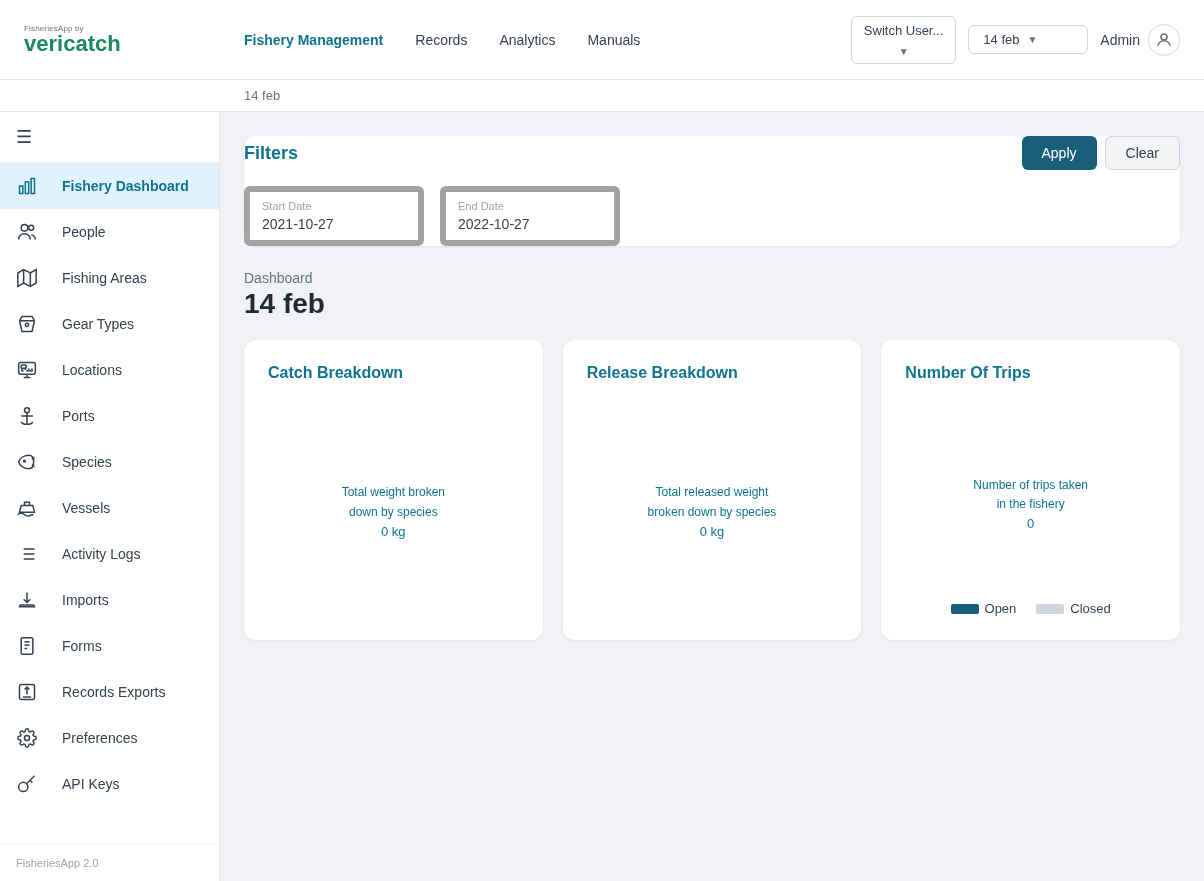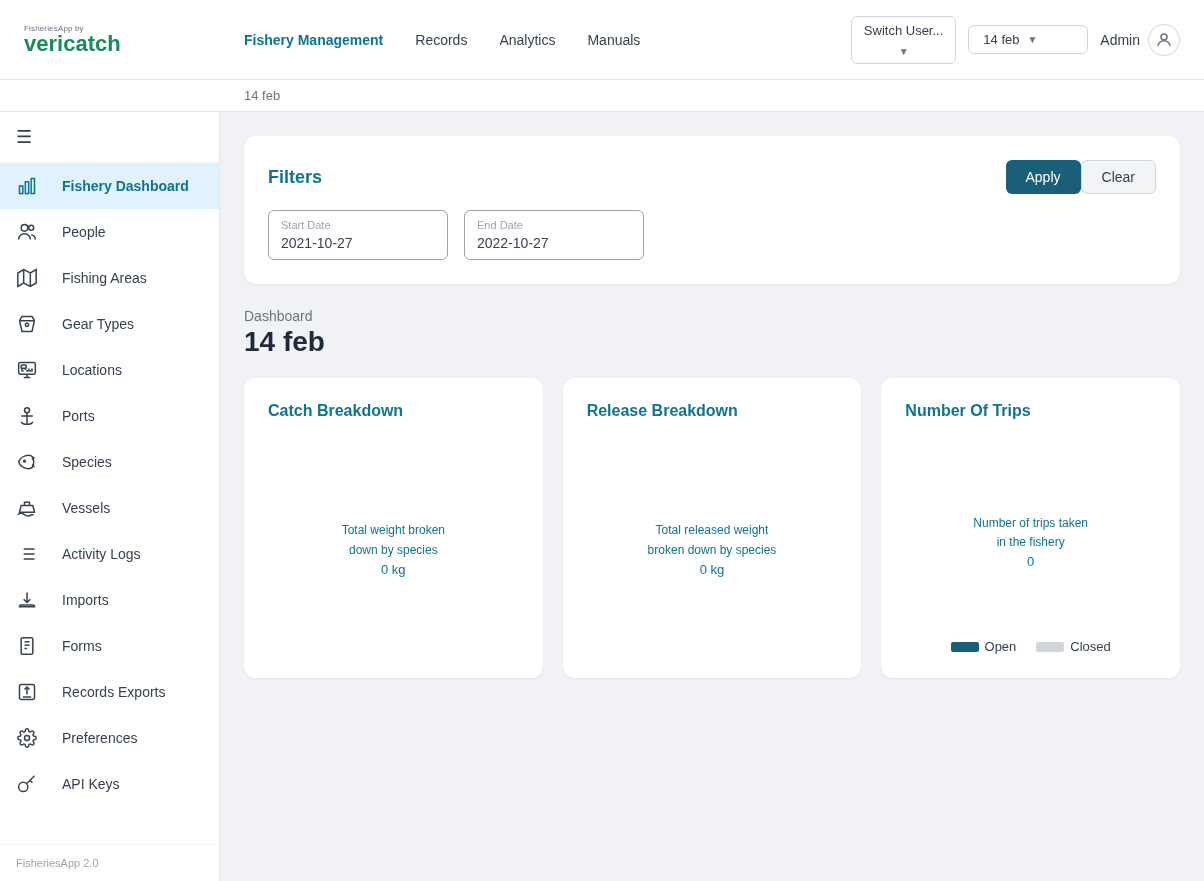--- a/index.html
+++ b/index.html
@@ -178,37 +178,37 @@
     .content {
       flex: 1;
       overflow-y: auto;
       padding: 24px;
     }
 
     
     .filters-card {
       background: #fff;
       border-radius: 12px;
-      padding: 24px;
       margin-bottom: 24px;
       box-shadow: 0 1px 3px rgba(0,0,0,0.06);
     }
     .filters-header {
       display: flex;
       align-items: center;
       justify-content: space-between;
       margin-bottom: 16px;
     }
     .filters-title {
       font-size: 18px;
       font-weight: 600;
       color: #0f7490;
     }
     .filters-actions {
       display: flex;
+      gap: 8px;
       justify-content: flex-end;
     }
     .btn-apply {
       background: #1a5f7a;
       color: #fff;
       border: none;
       border-radius: 6px;
       padding: 8px 20px;
       font-size: 14px;
       cursor: pointer;
@@ -232,21 +232,21 @@
       display: flex;
       flex-direction: column;
       gap: 4px;
     }
     .date-input-group label {
       font-size: 11px;
       color: #9ca3af;
       font-weight: 400;
     }
     .date-input-wrapper {
-      border: 1px solid #a3a3a3;
+      border: 6px solid #a3a3a3;
       border-radius: 6px;
       padding: 8px 12px;
       font-size: 14px;
       color: #374151;
       width: 180px;
     }
 
     
     .dashboard-header {
       margin-bottom: 20px;

